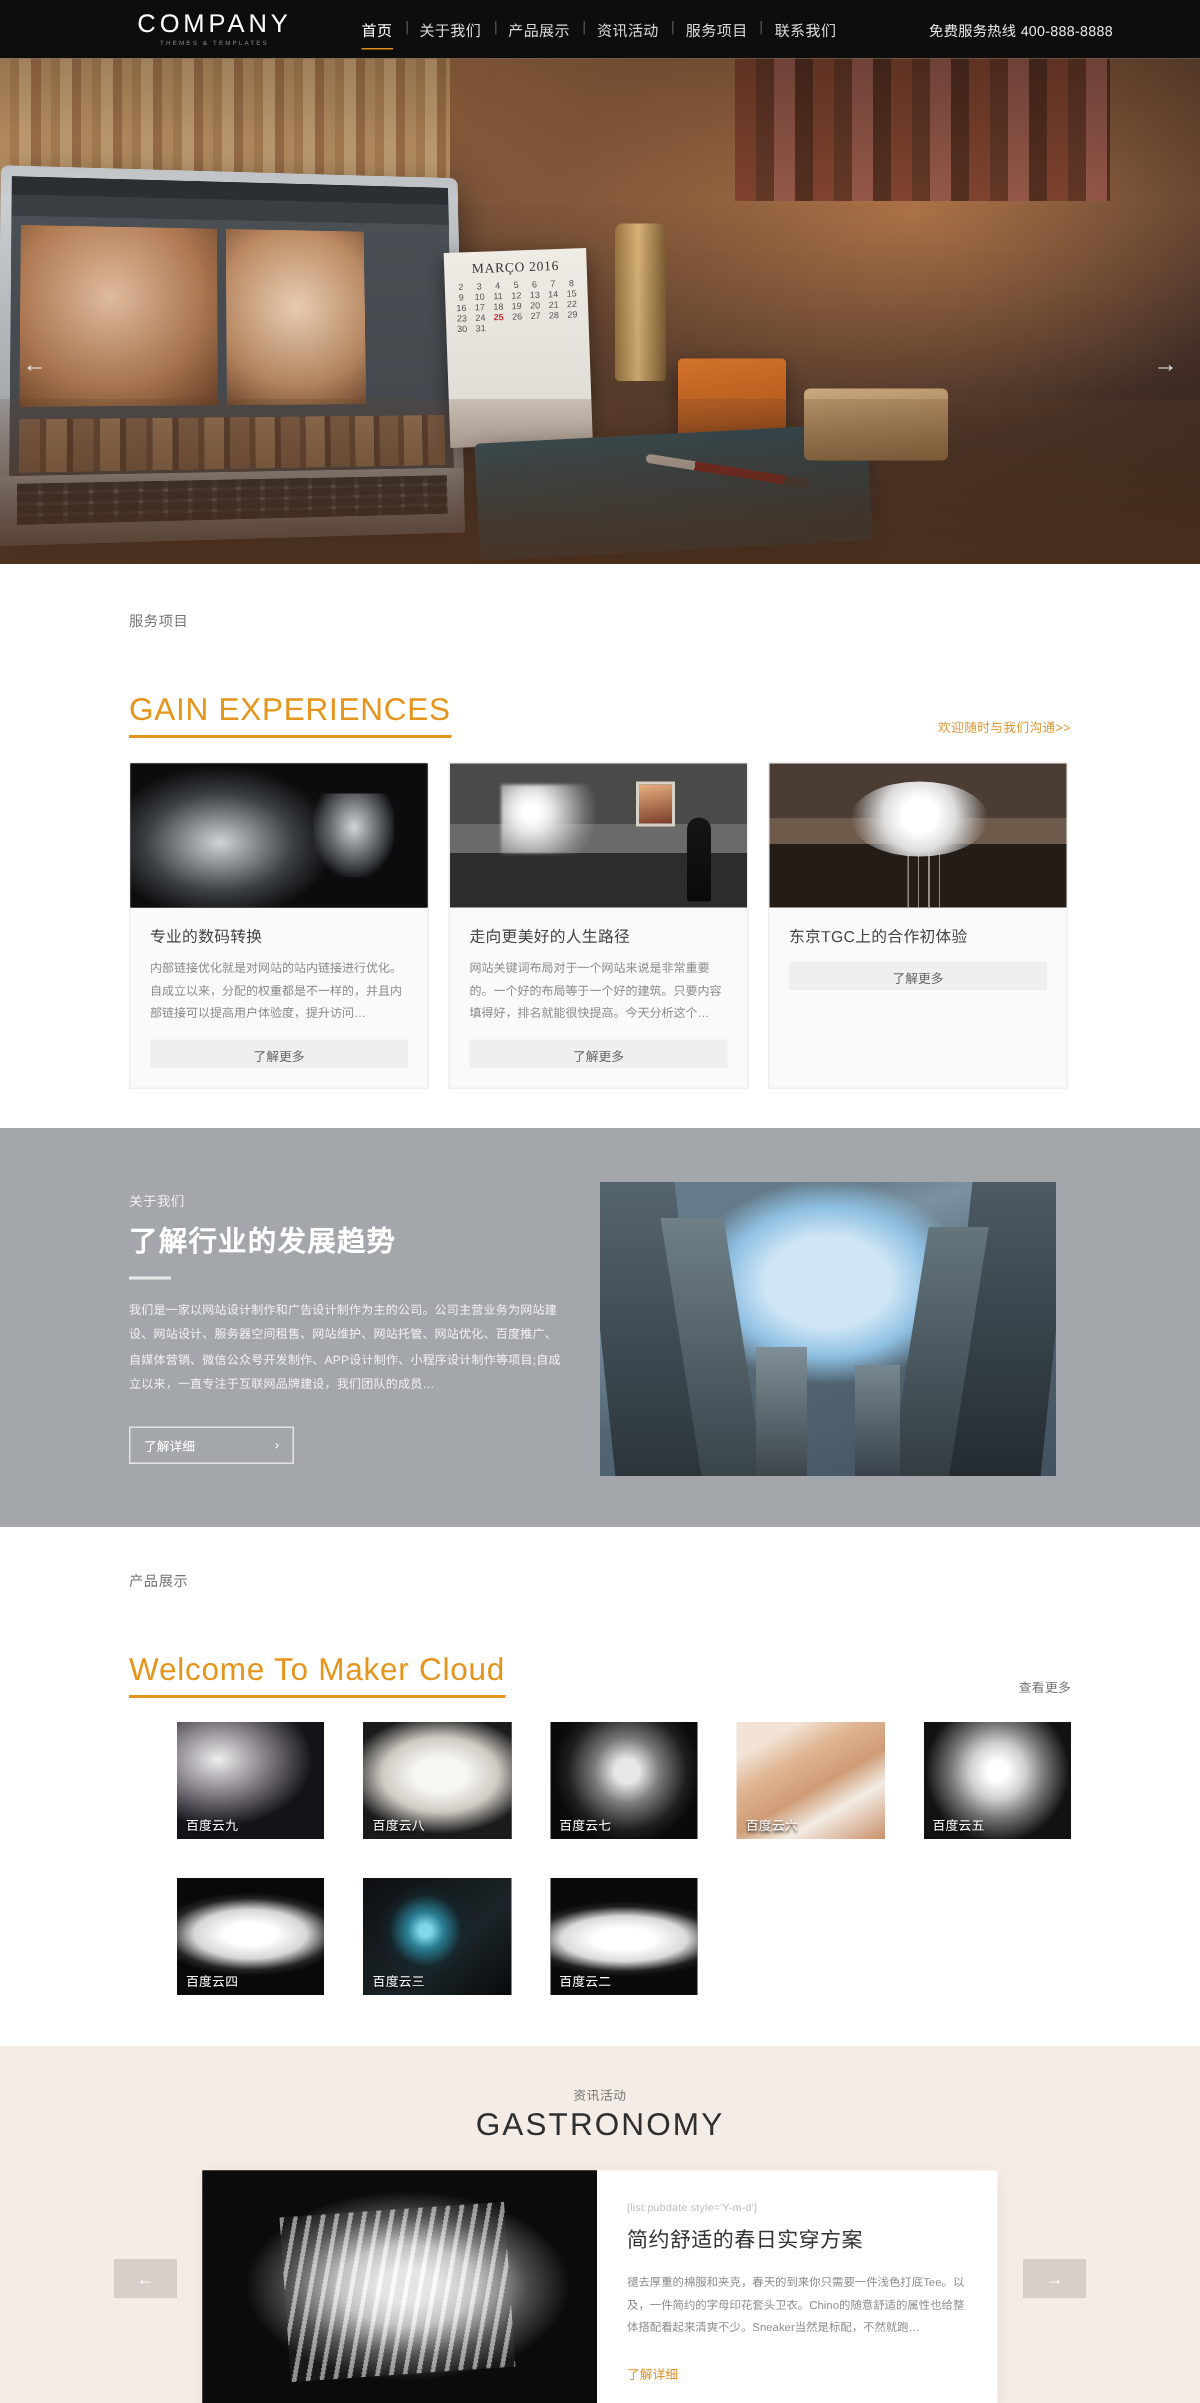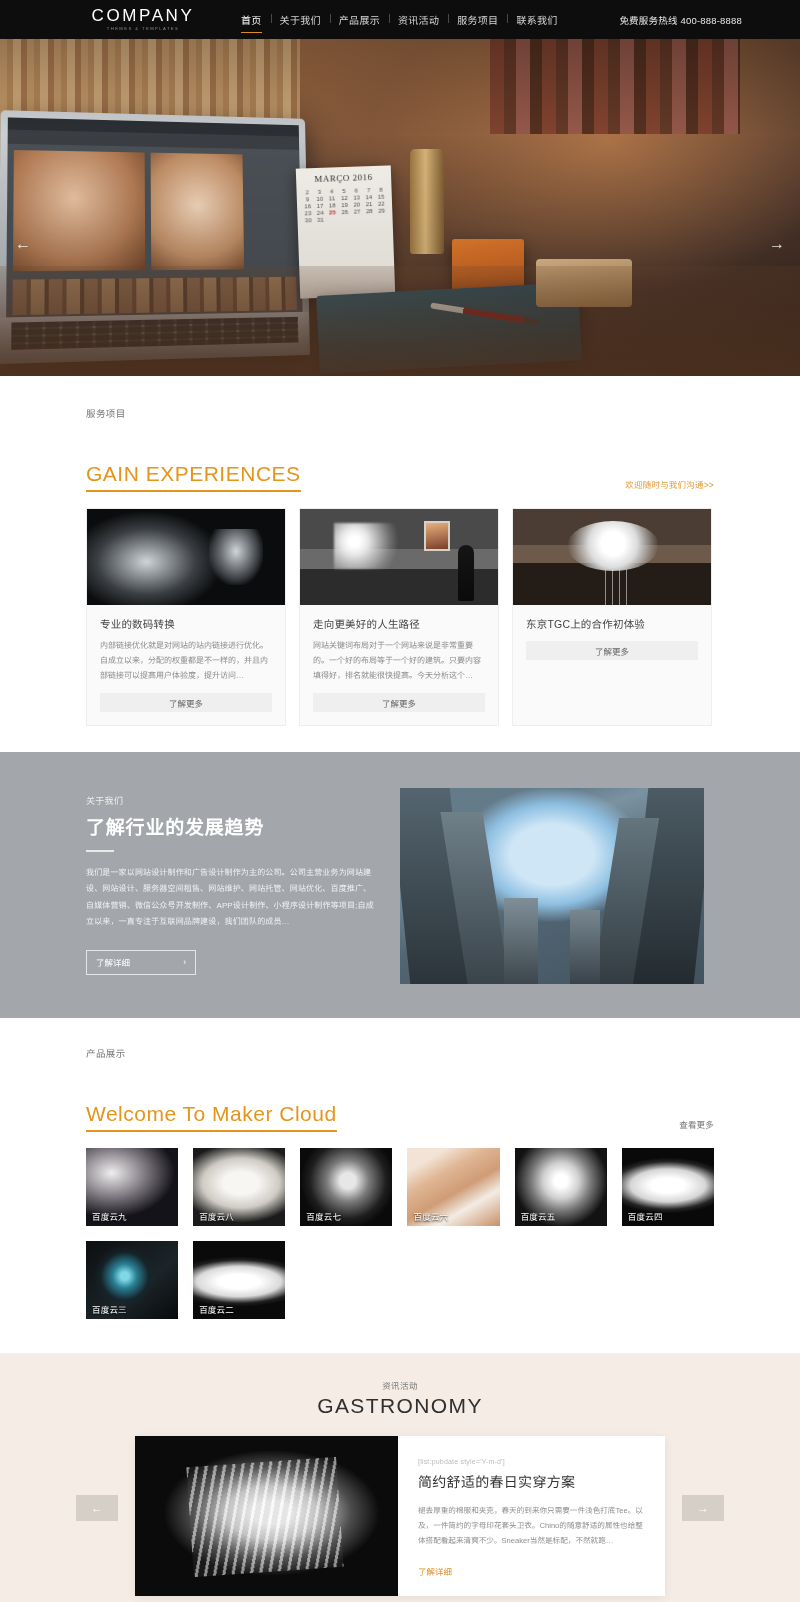--- a/index.html
+++ b/index.html
@@ -340,22 +340,22 @@
   .about-img .t4 { right: 58px; top: 30px; width: 40px; height: 166px; transform: skewX(-9deg);
                    background: linear-gradient(180deg, #64757e, #333c42); }
   .about-img .t5 { left: 104px; top: 110px; width: 34px; height: 86px;
                    background: linear-gradient(180deg, #7f8f98, #3d464c); }
   .about-img .t6 { right: 104px; top: 122px; width: 30px; height: 74px;
                    background: linear-gradient(180deg, #778790, #39424a); }
 
   
   .section-products { background: #fff; padding: 28px 0 34px; }
   .grid {
-    display: grid; grid-template-columns: repeat(6, 1fr);
-    gap: 15px; margin-top: 16px;
+    display: grid; grid-template-columns: repeat(5, 1fr);
+    gap: 26px; margin-top: 16px; margin-left: 32px;
   }
   .pcard { position: relative; height: 78px; overflow: hidden; }
   .pcard .plabel {
     position: absolute; left: 6px; bottom: 4px;
     color: #fff; font-size: 8.5px; letter-spacing: .2px;
     text-shadow: 0 1px 2px rgba(0,0,0,.9);
   }
   .p1 { background:
       radial-gradient(ellipse 70px 50px at 28% 32%, #f0eef0, #6d6870 55%, #15131a 90%),
       linear-gradient(120deg, #1b1820, #4a3a52 55%, #b07f8f 80%, #6e4a58); }

